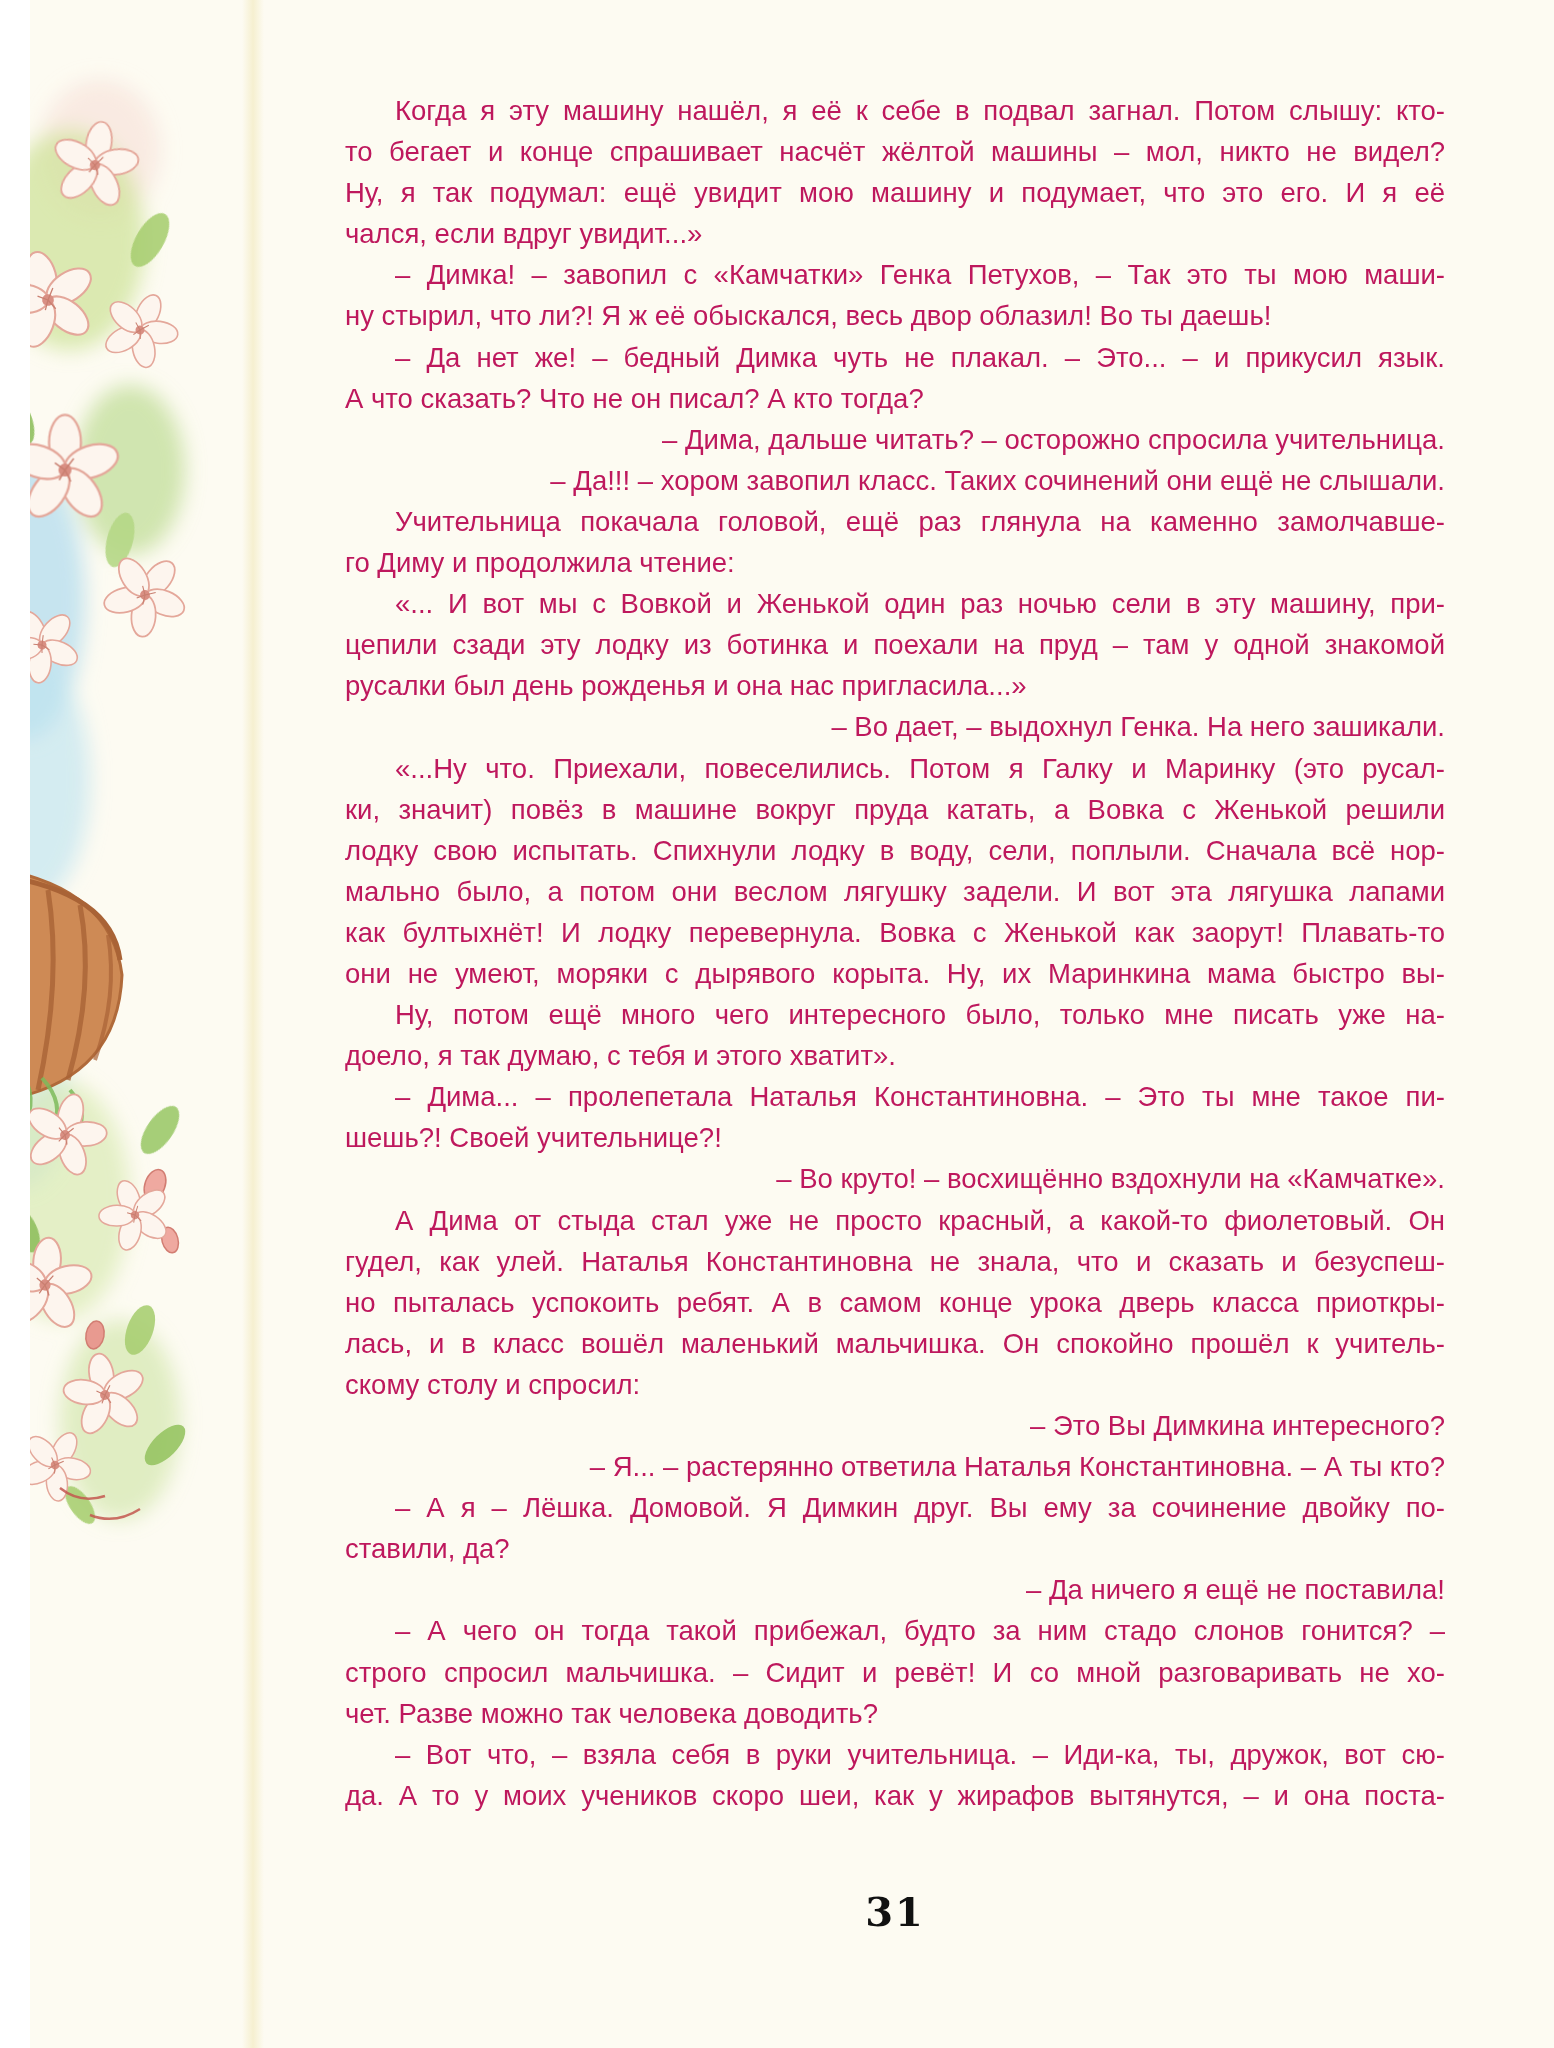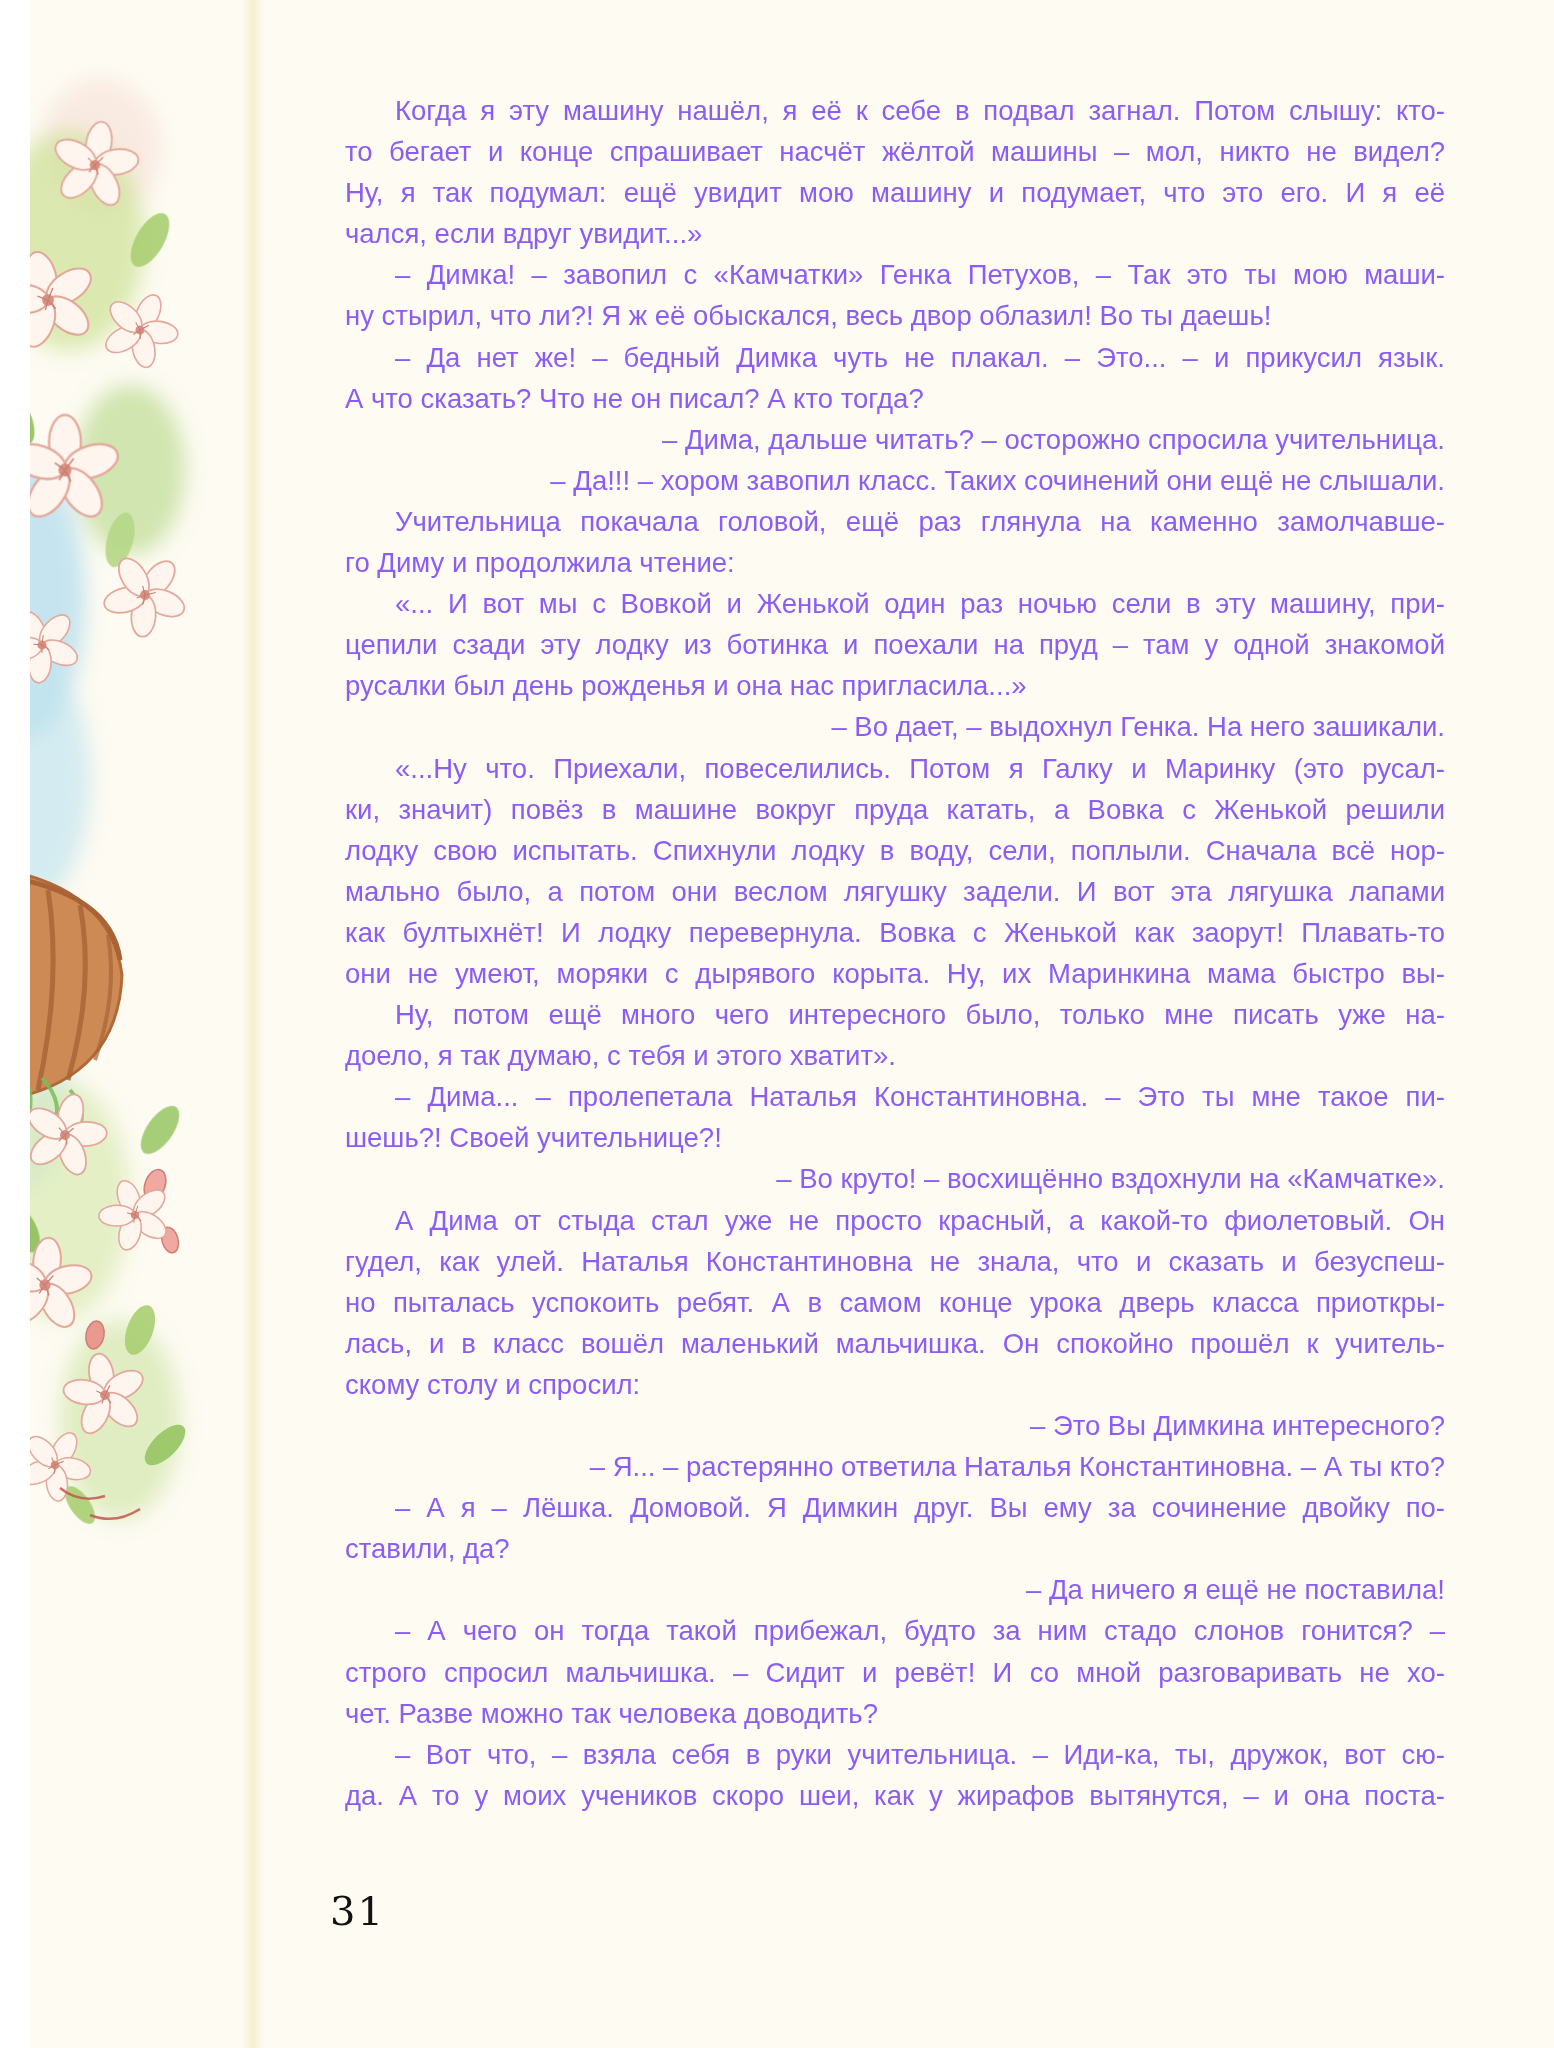--- a/index.html
+++ b/index.html
@@ -14,34 +14,34 @@
     position:absolute;left:0;top:0;width:30px;height:2048px;
     background:#ffffff;
   }
   .art{position:absolute;left:0;top:0;}
   .page-edge{
     position:absolute;left:242px;top:0;width:22px;height:2048px;
     background:linear-gradient(90deg,rgba(243,236,195,0) 0%,rgba(240,230,180,0.55) 50%,rgba(243,236,195,0) 100%);
   }
   .text-block{
     position:absolute;left:345px;top:90px;width:1100px;
-    color:#8b5cf6;
+    color:#be185d;
     font-size:27.5px;
     font-weight:500;
   }
   .line{
     height:41.1px;line-height:41.1px;overflow:hidden;
   }
   .line.just{text-align:justify;text-align-last:justify;}
   .line.ind{text-indent:50px;text-align:right;}
   .page-number{
-    position:absolute;left:330px;top:1888px;width:1100px;
-    text-align:left;
+    position:absolute;left:345px;top:1888px;width:1100px;
+    text-align:center;
     font-family:"DejaVu Serif","Liberation Serif",serif;
-    font-weight:normal;
+    font-weight:bold;
     font-size:40px;color:#111111;
     letter-spacing:2px;
   }
 </style>
 </head>
 <body>
 
 <div class="page">
 
   <svg class="art" width="270" height="2048" viewBox="0 0 270 2048">

